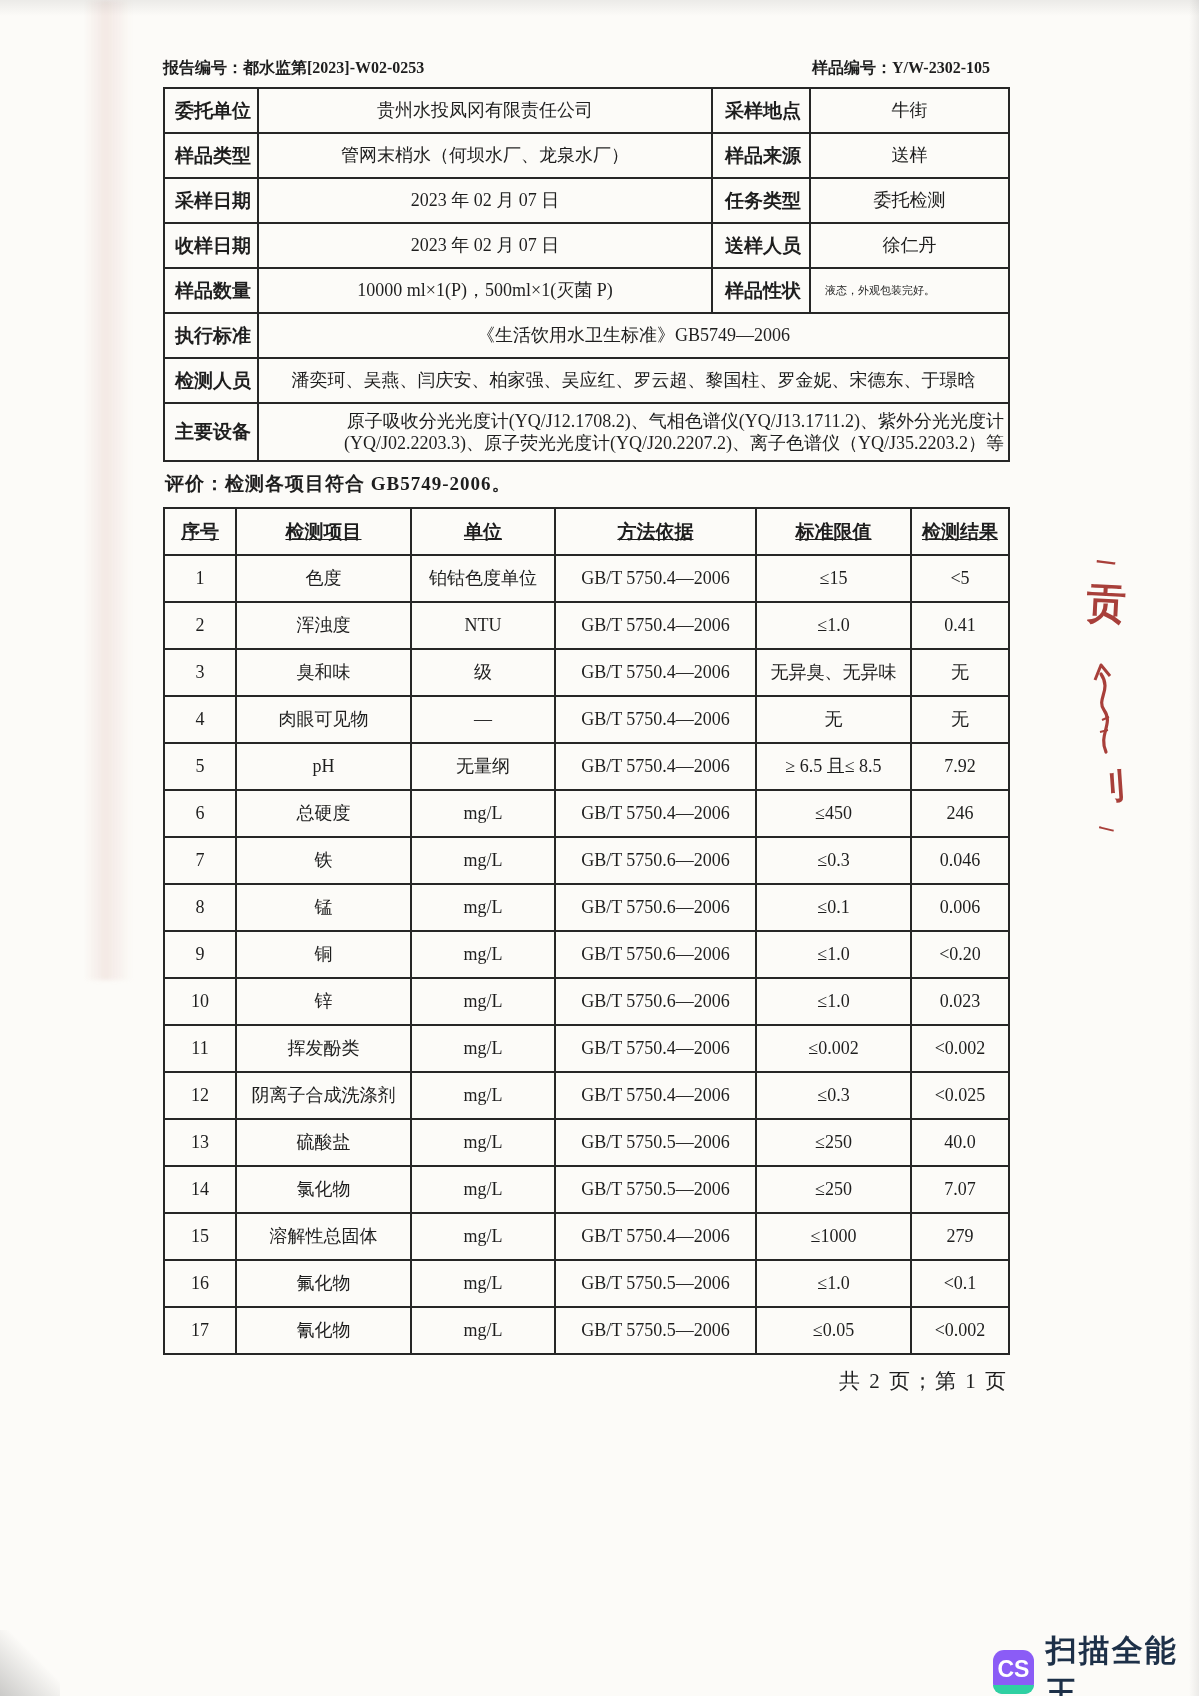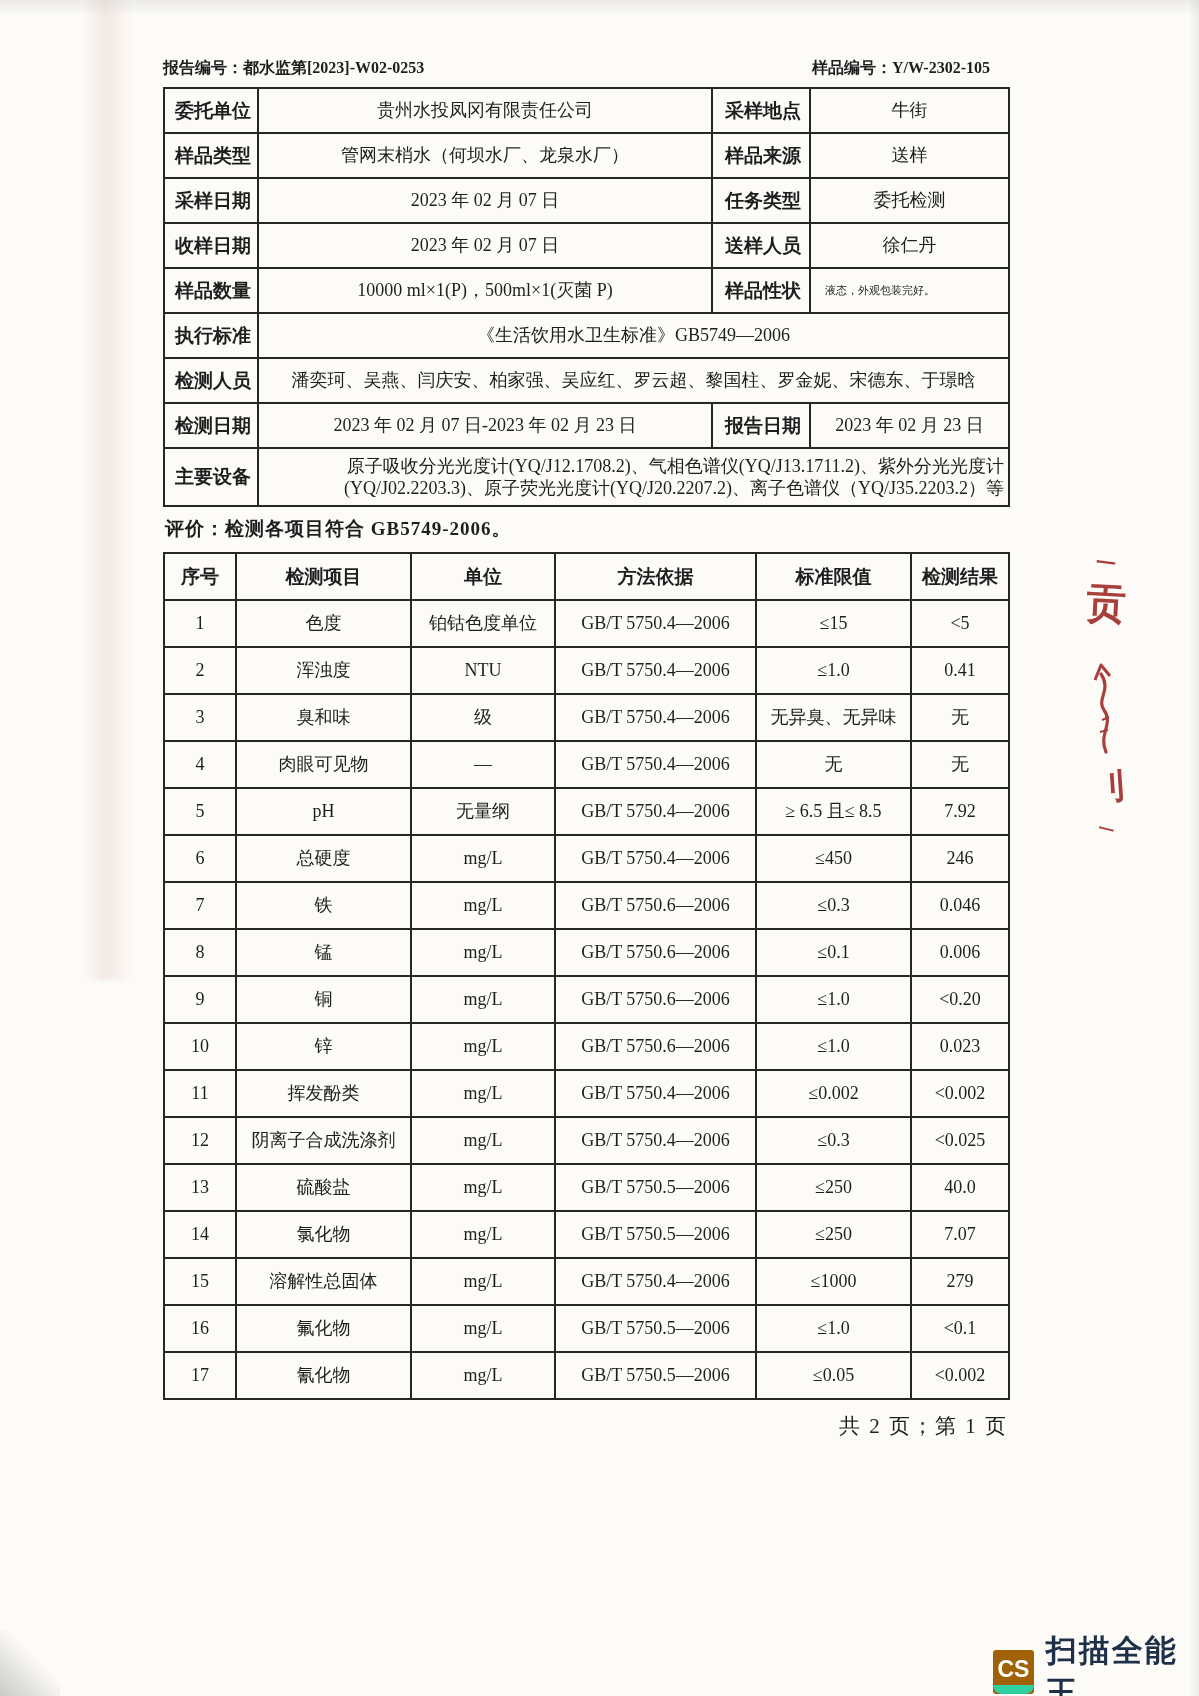--- a/index.html
+++ b/index.html
@@ -46,43 +46,43 @@
   
   .info-table td{height:39px;}
   .info-table td.lbl{font-weight:bold;font-size:19px;padding-left:8px;}
   .info-table tr.tall td{height:52px;}
   .info-table td.left{text-align:right;padding-left:8px;}
   .info-table td.tight{text-align:left;padding-left:14px;padding-right:2px;font-size:11px;}
   .evaluation{
     font-size:19px;font-weight:600;margin:9px 0 10px 2px;letter-spacing:1px;
   }
   
-  .results-table th{height:41px;font-size:19px;font-weight:bold;}
+  .results-table th{height:41px;font-size:19px;font-weight:bold;text-decoration:underline;}
   .results-table td{height:41px;}
   .footer{
     width:845px;text-align:right;font-size:21px;margin-top:12px;letter-spacing:2px;
   }
   
   .seal{position:absolute;left:1080px;top:552px;width:52px;height:300px;
         color:#a1302a;opacity:0.92;pointer-events:none;}
   .seal .frag{position:absolute;font-weight:bold;}
   .seal .f0{top:-2px;left:16px;font-size:20px;transform:rotate(7deg);}
   .seal .f1{top:24px;left:6px;font-size:40px;transform:rotate(3deg);}
   .seal .scribble{position:absolute;top:108px;left:8px;}
   .seal .f2{top:212px;left:14px;font-size:34px;transform:rotate(-4deg);}
   .seal .f3{top:268px;left:18px;font-size:16px;transform:rotate(14deg);}
   
   .camscanner{
     position:absolute;left:993px;top:1630px;
     display:flex;align-items:center;gap:12px;
     font-family:"Liberation Sans","DejaVu Sans",sans-serif;
   }
   .cs-badge{
-    position:relative;width:44px;height:44px;border-radius:3px;
-    background:#a16207;display:flex;align-items:center;justify-content:center;
+    position:relative;width:44px;height:44px;border-radius:11px;
+    background:#8b5cf6;display:flex;align-items:center;justify-content:center;
   }
   .cs-badge .cs-letters{
     position:relative;z-index:2;color:#ffffff;font-weight:bold;font-size:23px;
     margin-bottom:5px;letter-spacing:0px;
   }
   .cs-strip{
     position:absolute;left:0;right:0;bottom:0;height:9px;
     background:#2fd0a2;border-radius:0 0 11px 11px;z-index:1;
   }
   .cs-text{font-size:31px;font-weight:bold;color:#1d3048;letter-spacing:2px;}
@@ -139,26 +139,20 @@
           <td class="lbl">样品性状</td>
           <td class="tight">液态，外观包装完好。</td>
         </tr>
         <tr>
           <td class="lbl">执行标准</td>
           <td colspan="3">《生活饮用水卫生标准》GB5749—2006</td>
         </tr>
         <tr>
           <td class="lbl">检测人员</td>
           <td colspan="3">潘奕珂、吴燕、闫庆安、柏家强、吴应红、罗云超、黎国柱、罗金妮、宋德东、于璟晗</td>
-        </tr>
-        <tr>
-          <td class="lbl">检测日期</td>
-          <td>2023 年 02 月 07 日-2023 年 02 月 23 日</td>
-          <td class="lbl">报告日期</td>
-          <td>2023 年 02 月 23 日</td>
         </tr>
         <tr class="tall">
           <td class="lbl">主要设备</td>
           <td colspan="3" class="left">原子吸收分光光度计(YQ/J12.1708.2)、气相色谱仪(YQ/J13.1711.2)、紫外分光光度计(YQ/J02.2203.3)、原子荧光光度计(YQ/J20.2207.2)、离子色谱仪（YQ/J35.2203.2）等</td>
         </tr>
       </tbody>
   </table>
 
   <div class="evaluation">评价：检测各项目符合 GB5749-2006。</div>
 

